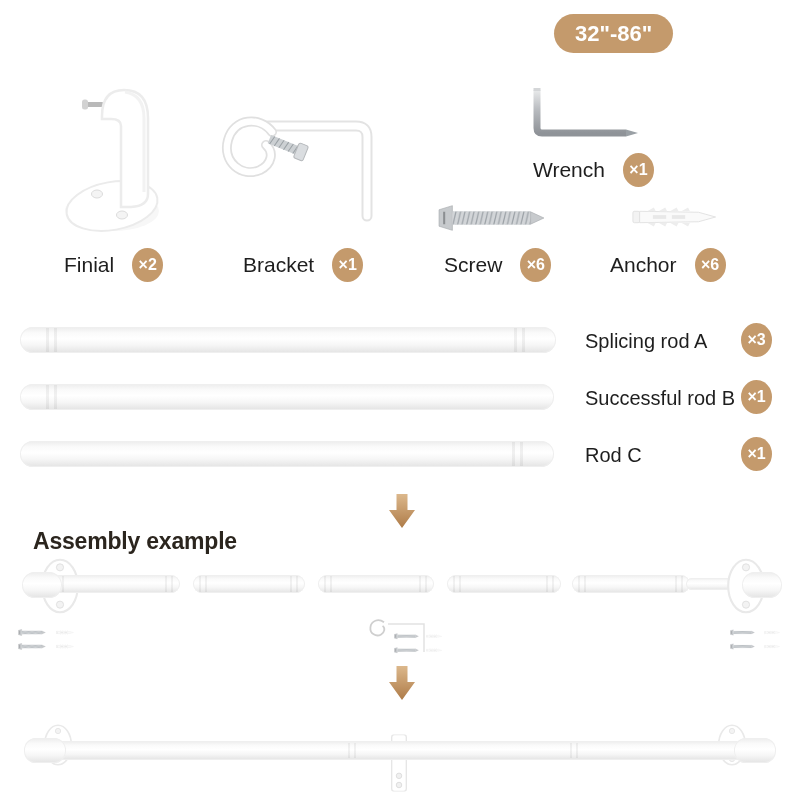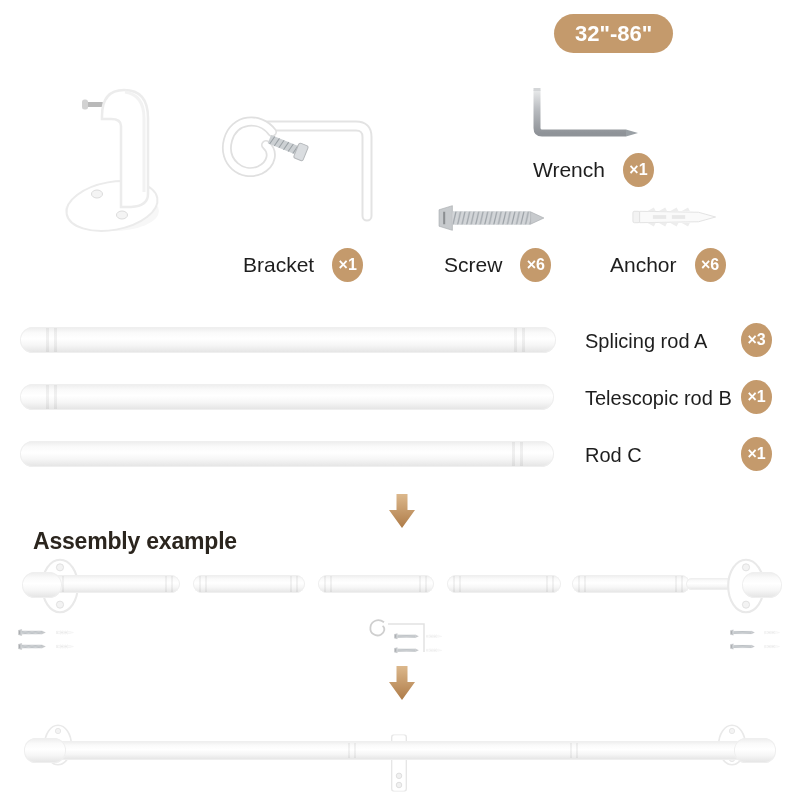--- a/index.html
+++ b/index.html
@@ -158,20 +158,24 @@
   </svg>
 
   <svg class="abs" style="left:438px;top:204px" width="108" height="28" viewBox="0 0 105 26">
     <use href="#screwSym" width="105" height="26"></use>
   </svg>
 
   <svg class="abs" style="left:632px;top:202px" width="95" height="30" viewBox="0 0 100 30">
     <use href="#anchorSym" width="100" height="30"></use>
   </svg>
 
+  <div class="caption" style="left:64px;top:247px">
+    <span class="lbl">Finial</span>
+    <span class="qty">×2</span>
+  </div>
   <div class="caption" style="left:243px;top:247px">
     <span class="lbl">Bracket</span>
     <span class="qty">×1</span>
   </div>
   <div class="caption" style="left:533px;top:152px">
     <span class="lbl">Wrench</span>
     <span class="qty">×1</span>
   </div>
   <div class="caption" style="left:444px;top:247px">
     <span class="lbl">Screw</span>
@@ -180,21 +184,21 @@
   <div class="caption" style="left:610px;top:247px">
     <span class="lbl">Anchor</span>
     <span class="qty">×6</span>
   </div>
 
   <div class="rod gl gr" style="left:20px;top:327px;width:536px;height:26px"></div>
   <div class="rod-label" style="top:328px">Splicing rod A</div>
   <span class="qty rod-qty" style="top:323px">×3</span>
 
   <div class="rod gl" style="left:20px;top:384px;width:534px;height:26px"></div>
-  <div class="rod-label" style="top:385px">Telescopic rod B</div>
+  <div class="rod-label" style="top:385px">Successful rod B</div>
   <span class="qty rod-qty" style="top:380px">×1</span>
 
   <div class="rod gr" style="left:20px;top:441px;width:534px;height:26px"></div>
   <div class="rod-label" style="top:442px">Rod C</div>
   <span class="qty rod-qty" style="top:437px">×1</span>
 
   <svg class="abs" style="left:389px;top:494px" width="26" height="34" viewBox="0 0 26 34">
       <use href="#arrowSym" width="26" height="34"></use>
     </svg>
 

